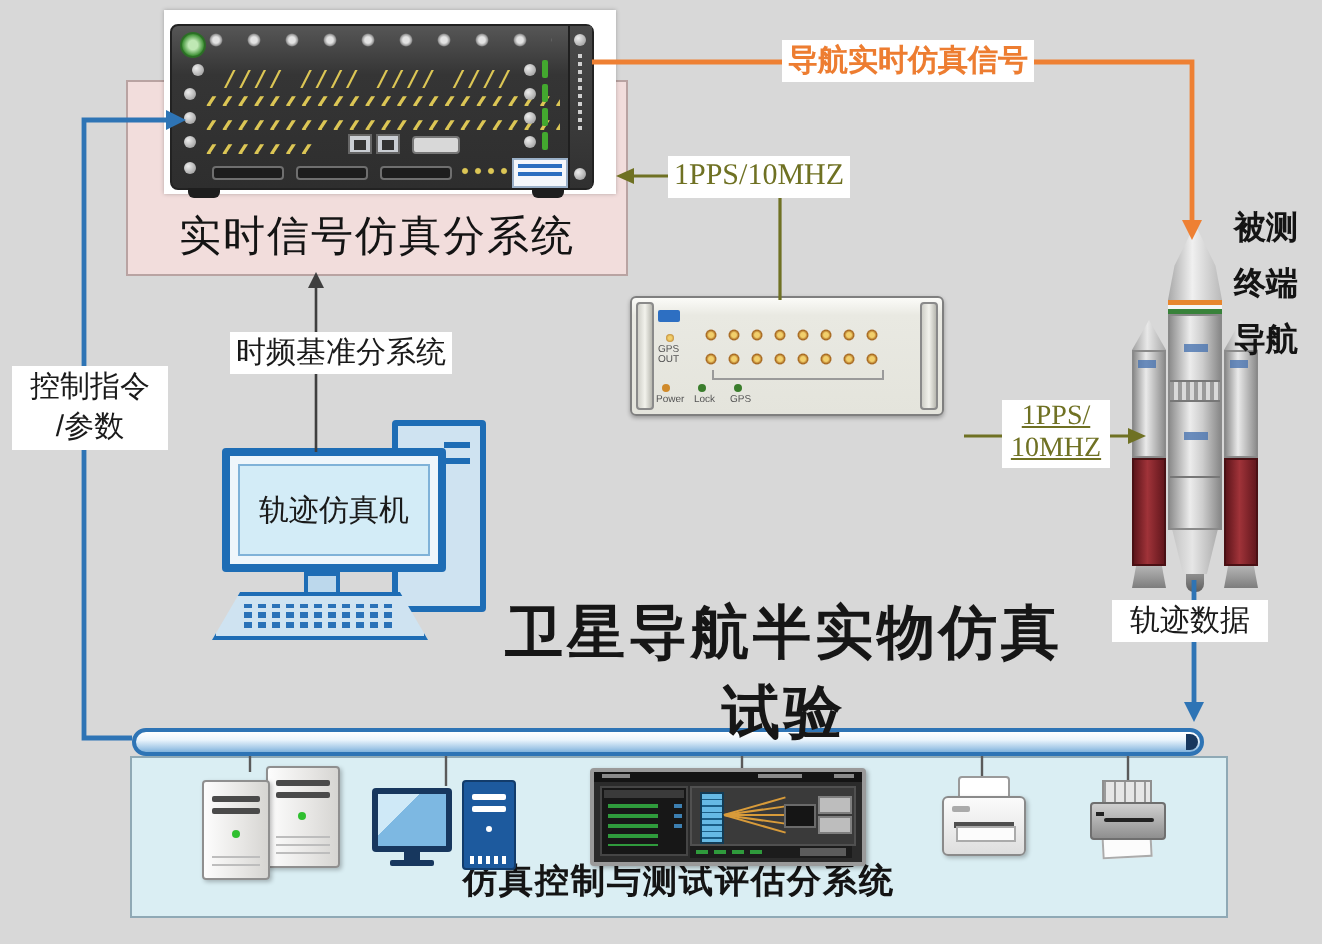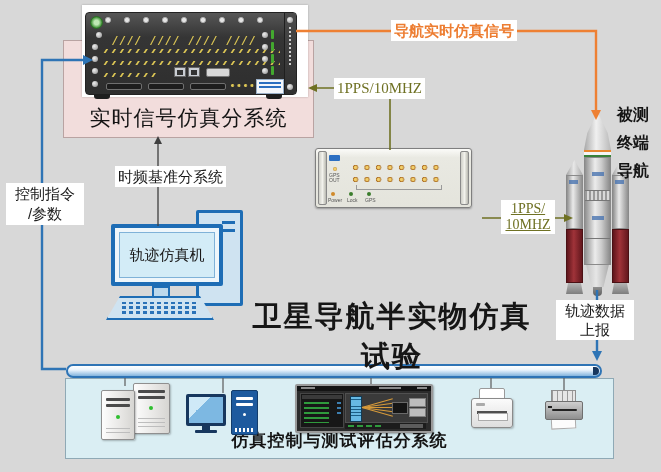--- a/index.html
+++ b/index.html
@@ -352,16 +352,15 @@
     <div>1PPS/</div>
     <div>10MHZ</div>
   </div>
   <div class="lbl" style="left:6px;top:183px;width:72px;line-height:20px;">
     <div>控制指令</div>
     <div>/参数</div>
   </div>
   <div class="lbl" style="left:115px;top:166px;">时频基准分系统</div>
   <div class="lbl" style="left:556px;top:300px;width:72px;line-height:19px;">
     <div>轨迹数据</div>
-    <div>上报</div>
   </div>
 
 </div>
 
 </body></html>

